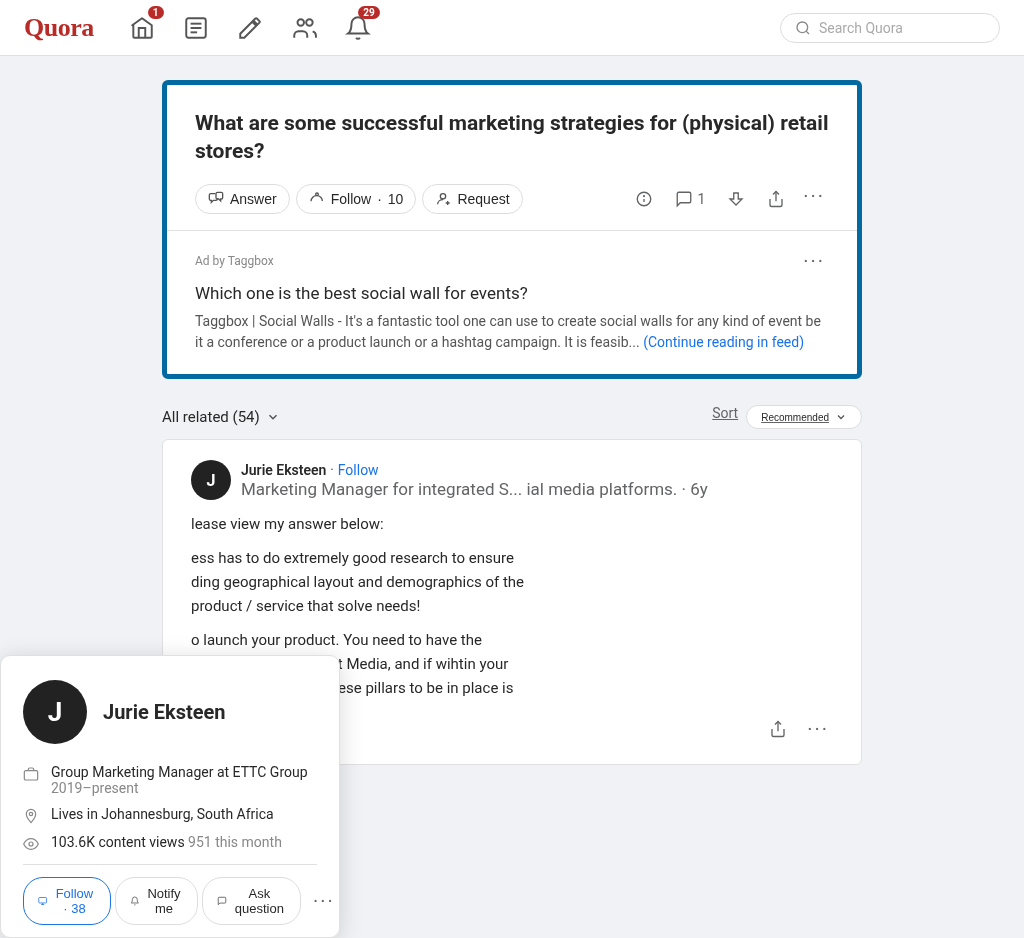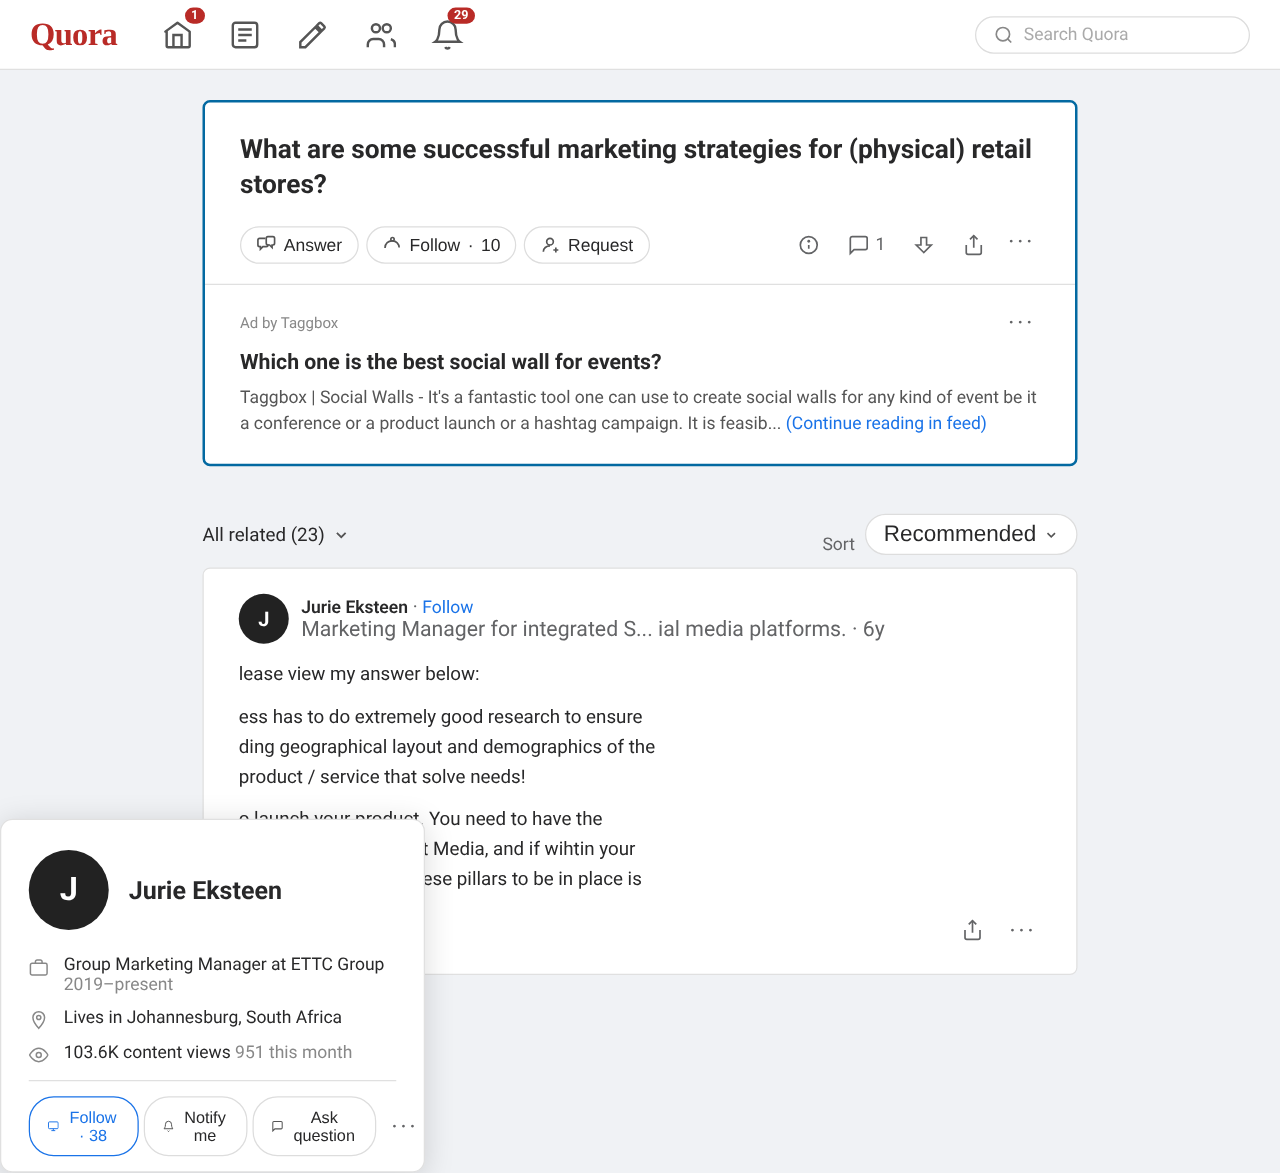--- a/index.html
+++ b/index.html
@@ -13,44 +13,44 @@
     .nav-icon-wrap svg { width: 26px; height: 26px; fill: none; stroke: #555; stroke-width: 1.8; }
     .badge { position: absolute; top: -4px; right: -4px; background: #b92b27; color: #fff; font-size: 10px; font-weight: 700; border-radius: 10px; padding: 1px 5px; min-width: 16px; text-align: center; }
     .search-bar { margin-left: auto; display: flex; align-items: center; border: 1.5px solid #ddd; border-radius: 20px; padding: 6px 14px; gap: 8px; width: 220px; cursor: text; }
     .search-bar svg { width: 16px; height: 16px; stroke: #888; stroke-width: 2; fill: none; }
     .search-placeholder { color: #aaa; font-size: 14px; }
 
     
     .main { max-width: 700px; margin: 0 auto; padding: 24px 0; }
 
     
-    .card { background: #fff; border: 2px solid #0369a1; border-radius: 6px; margin-bottom: 24px; overflow: hidden; }
+    .card { background: #fff; border: 5px solid #0369a1; border-radius: 6px; margin-bottom: 12px; overflow: hidden; }
     .question-card { padding: 24px 28px 16px; }
     .question-title { font-size: 21px; font-weight: 700; color: #282829; line-height: 1.35; margin-bottom: 18px; }
     .question-actions { display: flex; gap: 6px; }
     .action-btn { display: flex; align-items: center; gap: 6px; padding: 6px 12px; border: 1.5px solid #ddd; border-radius: 20px; font-size: 14px; color: #282829; cursor: pointer; background: #fff; font-weight: 500; }
     .action-btn svg { width: 16px; height: 16px; stroke: #555; stroke-width: 2; fill: none; }
     .action-spacer { flex: 1; }
     .icon-btn { display: flex; align-items: center; gap: 4px; cursor: pointer; padding: 6px 8px; color: #636466; font-size: 14px; }
     .icon-btn svg { width: 18px; height: 18px; stroke: #636466; stroke-width: 1.8; fill: none; }
     .dots-btn { cursor: pointer; color: #636466; font-size: 20px; padding: 0 4px; letter-spacing: 2px; }
 
     
     .ad-card { padding: 18px 28px 20px; border-top: 1px solid #e0e0e0; }
     .ad-label { font-size: 12px; color: #888; margin-bottom: 10px; display: flex; justify-content: space-between; align-items: center; }
-    .ad-title { font-size: 17px; font-weight: 700; margin-bottom: 8px; }
+    .ad-title { font-size: 17px; font-weight: 400; margin-bottom: 8px; }
     .ad-text { font-size: 14px; color: #555; line-height: 1.55; }
     .ad-link { color: #1a73e8; cursor: pointer; }
 
     
     .filter-bar { display: flex; align-items: center; justify-content: space-between; padding: 14px 0 10px; }
     .filter-left { font-size: 15px; color: #282829; cursor: pointer; display: flex; align-items: center; gap: 6px; }
     .filter-left svg { width: 14px; height: 14px; stroke: #555; stroke-width: 2.5; fill: none; }
-    .filter-right { display: flex; align-items: flex-end; gap: 8px; font-size: 14px; color: #636466; }
-    .sort-btn { display: flex; align-items: center; gap: 6px; border: 1.5px solid #ddd; border-radius: 20px; padding: 5px 14px; background: #fff; cursor: pointer; font-size: 18px; color: #282829; }
+    .filter-right { display: flex; align-items: flex-start; gap: 8px; font-size: 14px; color: #636466; text-decoration: underline; }
+    .sort-btn { display: flex; align-items: center; gap: 6px; border: 1.5px solid #ddd; border-radius: 20px; padding: 5px 14px; background: #fff; cursor: pointer; font-size: 10px; color: #282829; }
     .sort-btn svg { width: 12px; height: 12px; stroke: #555; stroke-width: 2.5; fill: none; }
 
     
     .answer-card { background: #fff; border: 1px solid #e0e0e0; border-radius: 6px; padding: 20px 28px; }
     .answer-author { display: flex; align-items: center; gap: 10px; margin-bottom: 12px; }
     .author-info { display: flex; flex-direction: column; }
     .author-name { font-size: 14px; font-weight: 600; color: #282829; }
     .author-follow { color: #1a73e8; font-size: 14px; cursor: pointer; }
     .author-meta { font-size: 17px; color: #636466; }
     .answer-text { font-size: 15px; line-height: 1.6; color: #282829; }
@@ -212,21 +212,21 @@
       <div class="ad-title">Which one is the best social wall for events?</div>
       <div class="ad-text">
         <span>Taggbox | Social Walls - It's a fantastic tool one can use to create social walls for any kind of event be it a conference or a product launch or a hashtag campaign. It is feasib...</span>
         <span class="ad-link">(Continue reading in feed)</span>
       </div>
     </div>
   </div>
 
   <div class="filter-bar">
     <div class="filter-left">
-      <span>All related (23)</span>
+      <span>All related (54)</span>
       <svg viewBox="0 0 24 24">
           <polyline points="6 9 12 15 18 9"></polyline>
         </svg>
     </div>
     <div class="filter-right">
       <span>Sort</span>
       <button class="sort-btn">
         <span>Recommended</span>
         <svg viewBox="0 0 24 24">
             <polyline points="6 9 12 15 18 9"></polyline>

